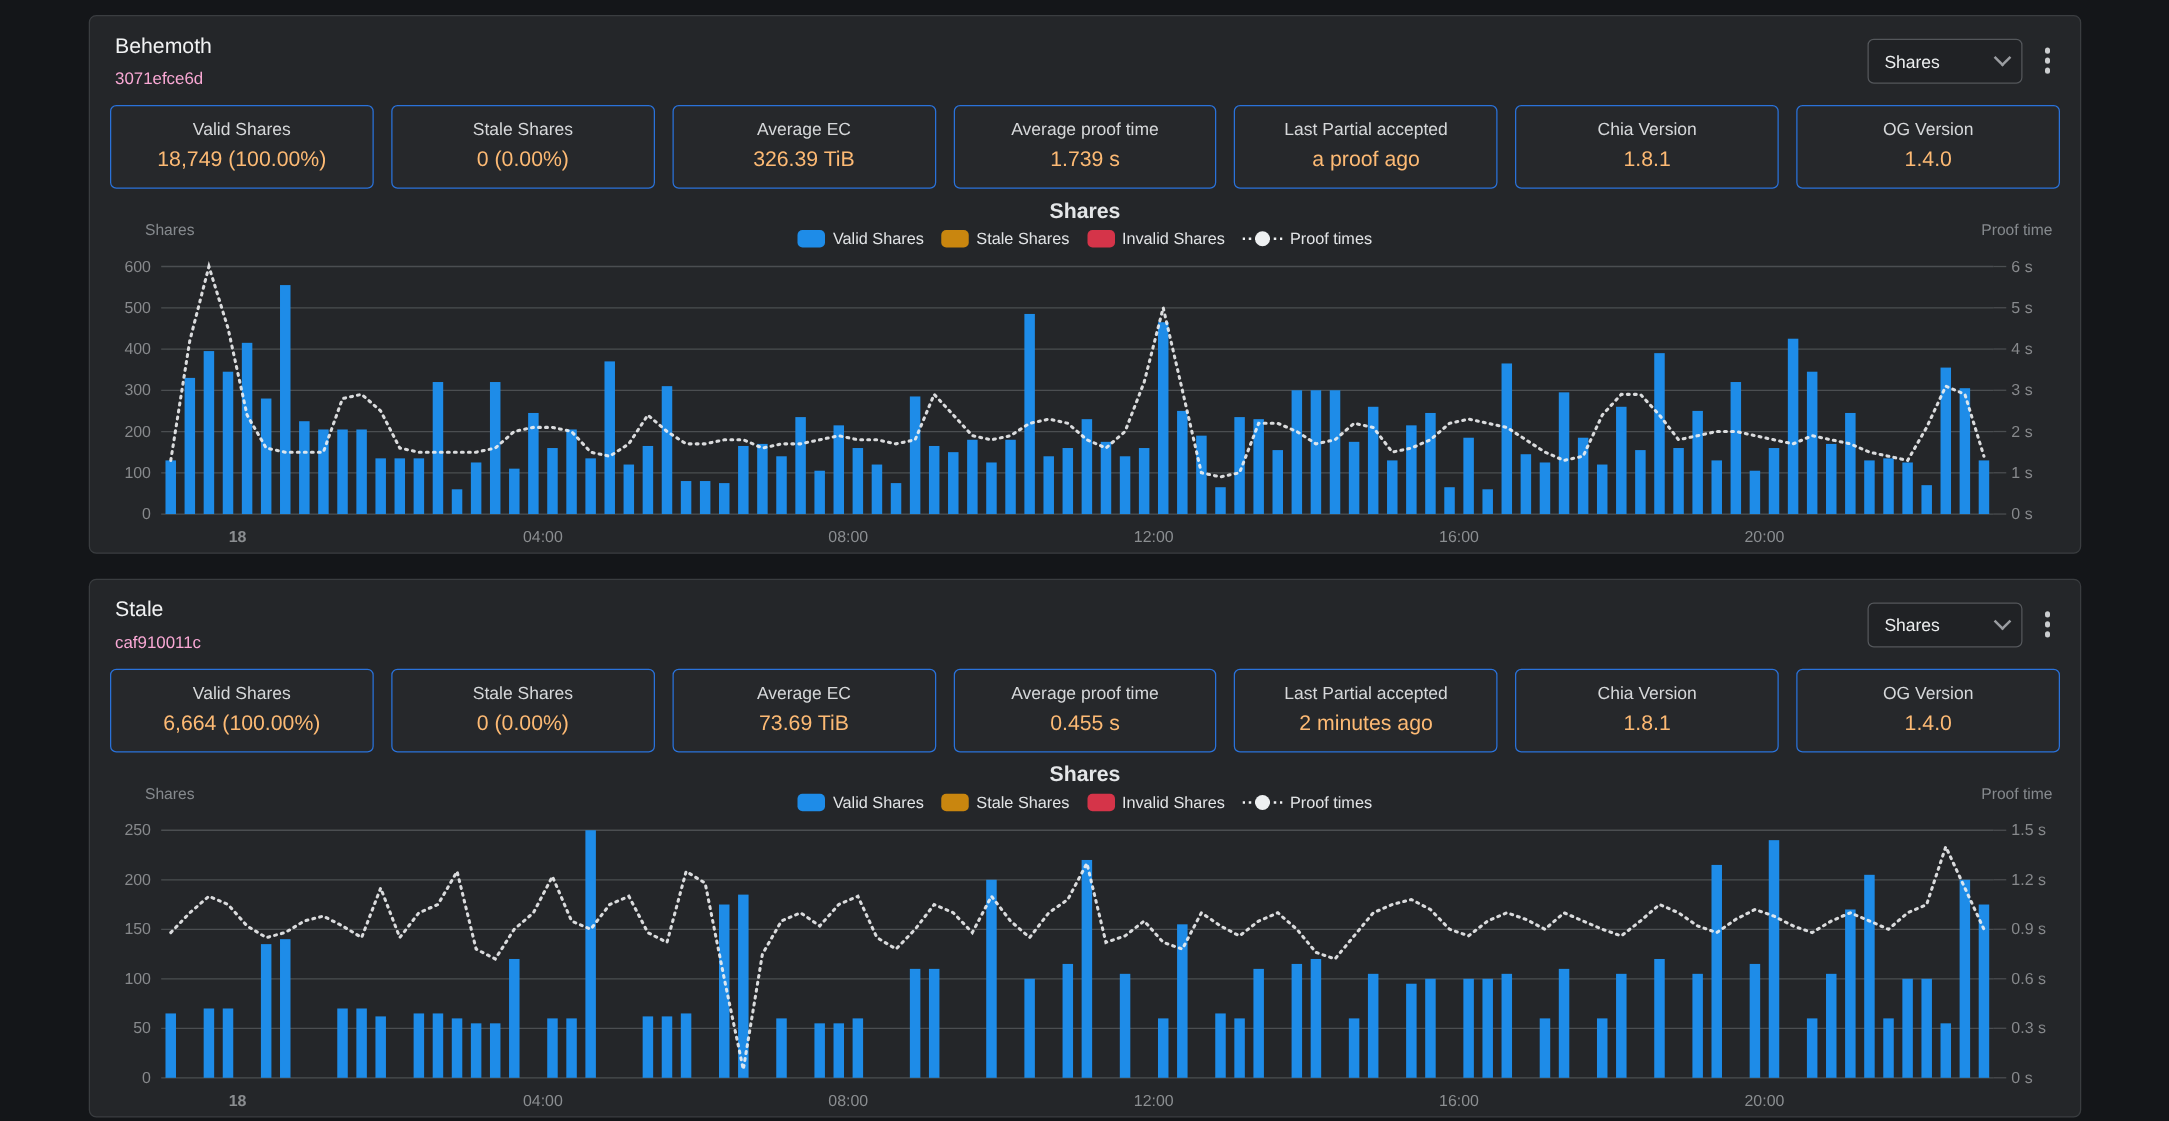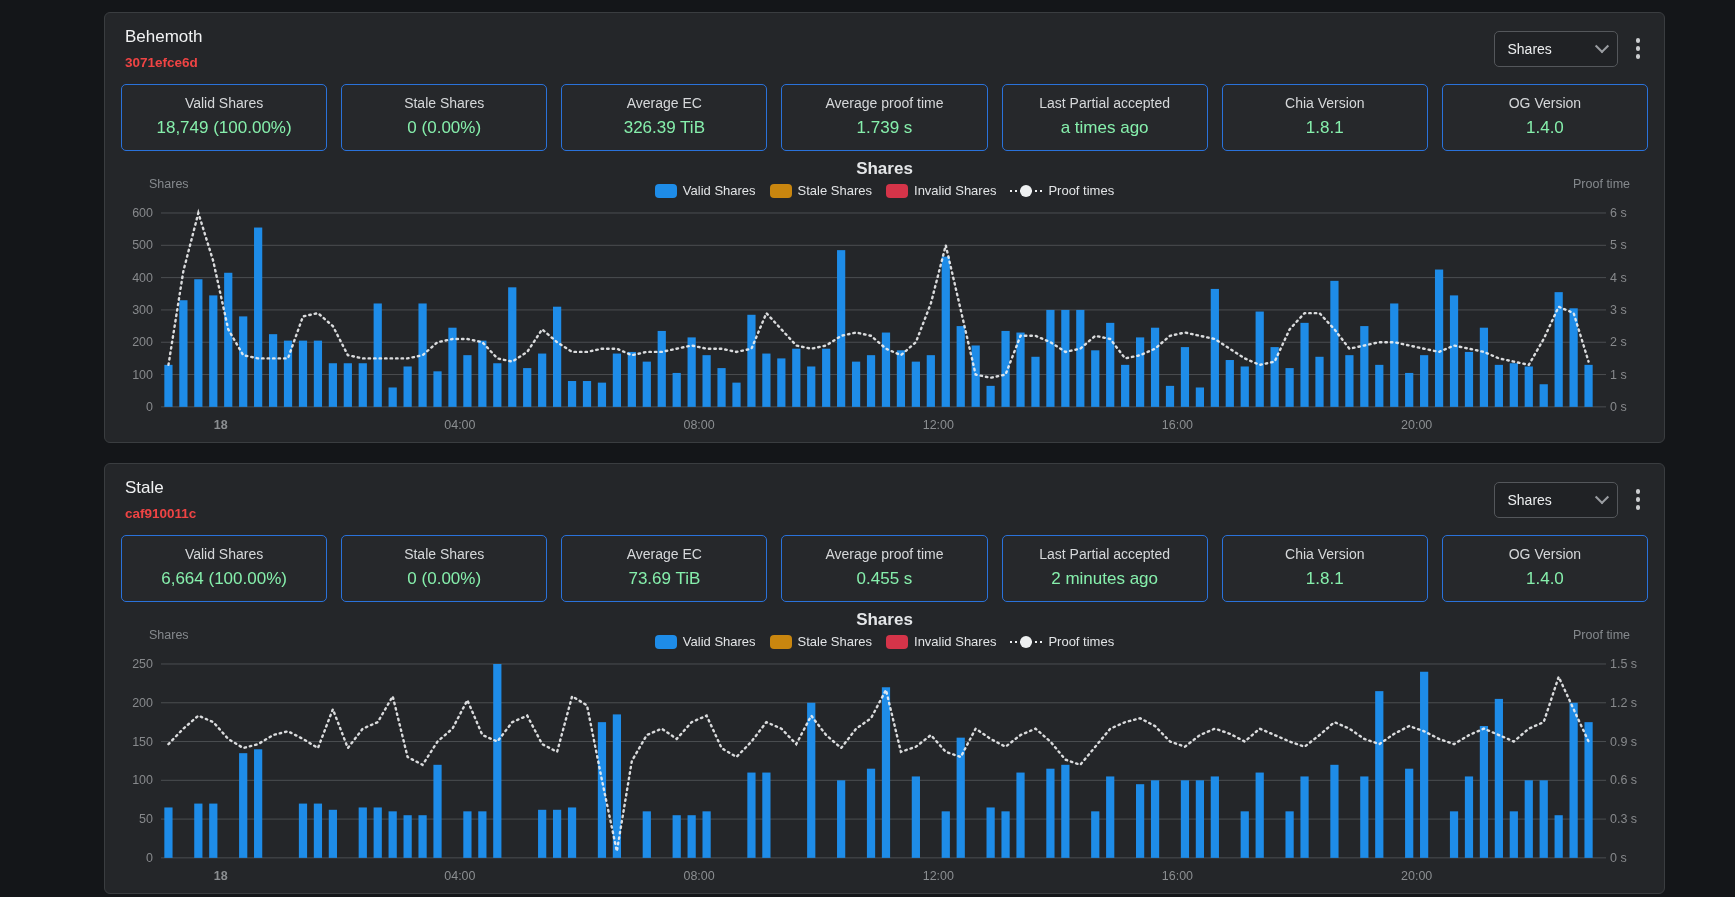--- a/index.html
+++ b/index.html
@@ -2,37 +2,37 @@
 <html><head>
 <meta charset="utf-8">
 <style>
   * { margin:0; padding:0; box-sizing:border-box; }
   html,body { width:1735px; height:897px; overflow:hidden; }
   body {
     background:#141619;
     font-family:"Liberation Sans", sans-serif;
     color:#e8eaec;
   }
-  .page { padding:12px 70px 0 104px; display:flex; flex-direction:column; gap:20px; }
+  .page { padding:12px 70px 0 71px; display:flex; flex-direction:column; gap:20px; }
   .card {
     background:#242629;
     border:1px solid #3a3d40;
     border-radius:6px;
     height:431px;
     display:flex; flex-direction:column;
     overflow:hidden;
   }
   .card-header {
     display:flex; align-items:center;
     padding:14px 20px 6px 20px;
     gap:14px;
   }
   .card-titles { display:flex; flex-direction:column; gap:8px; }
   .card-title { font-size:17px; color:#f1f2f3; }
-  .card-id { font-size:13.5px; color:#ef4444;font-weight:bold; }
+  .card-id { font-size:13.5px; color:#f9a8d4; }
   .header-spacer { flex:1; }
   .dropdown {
     display:flex; align-items:center; justify-content:space-between;
     width:124px; height:36px;
     background:#202225; border:1px solid #54575b; border-radius:5px;
     padding:0 10px 0 13px;
     cursor:pointer;
   }
   .dropdown-value { font-size:14px; color:#eceeef; }
   .chevron {
@@ -45,38 +45,38 @@
   .stats-row { display:flex; gap:14px; padding:8px 16px 6px 16px; }
   .stat-box {
     flex:1;
     background:#26282b;
     border:1px solid #2a72da;
     border-radius:5px;
     padding:10px 6px 12px 6px;
     display:flex; flex-direction:column; align-items:center; gap:7px;
   }
   .stat-label { font-size:14px; color:#d6d8da; }
-  .stat-value { font-size:17px; color:#86efac; }
+  .stat-value { font-size:17px; color:#fdba74; }
   .chart-wrap { flex:1; position:relative; display:flex; flex-direction:column; padding:2px 10px 4px 10px; }
   .chart-head { position:relative; height:44px; }
   .chart-title {
     position:absolute; top:0; left:0; right:0;
     text-align:center; font-size:17px; font-weight:bold; color:#e4e6e8;
   }
   .chart-legend {
     position:absolute; top:24px; left:0; right:0;
     display:flex; justify-content:center; align-items:center; gap:14px;
     font-size:13px; color:#e2e4e6;
   }
   .legend-item { display:flex; align-items:center; gap:6px; cursor:pointer; }
   .legend-chip { width:22px; height:14px; border-radius:4px; }
   .legend-proof-icon { display:flex; align-items:center; }
   .axis-corner { position:absolute; top:18px; font-size:12.5px; color:#85898d; }
   .axis-corner.left { left:34px; }
-  .axis-corner.right { right:24px; }
+  .axis-corner.right { right:12px; }
   .chart-body { flex:1; }
   .chart-body svg { display:block; width:100%; height:100%; }
   .tick-text { font-size:12.5px; fill:#87898c; font-family:"Liberation Sans",sans-serif; }
   .xtick-text { font-size:12.5px; fill:#8b8e91; font-family:"Liberation Sans",sans-serif; }
 </style>
 </head>
 <body>
 
 <div class="page">
 
@@ -109,21 +109,21 @@
         <div class="stat-box">
           <div class="stat-label">Average EC</div>
           <div class="stat-value">326.39 TiB</div>
         </div>
         <div class="stat-box">
           <div class="stat-label">Average proof time</div>
           <div class="stat-value">1.739 s</div>
         </div>
         <div class="stat-box">
           <div class="stat-label">Last Partial accepted</div>
-          <div class="stat-value">a times ago</div>
+          <div class="stat-value">a proof ago</div>
         </div>
         <div class="stat-box">
           <div class="stat-label">Chia Version</div>
           <div class="stat-value">1.8.1</div>
         </div>
         <div class="stat-box">
           <div class="stat-label">OG Version</div>
           <div class="stat-value">1.4.0</div>
         </div>
       </div>

